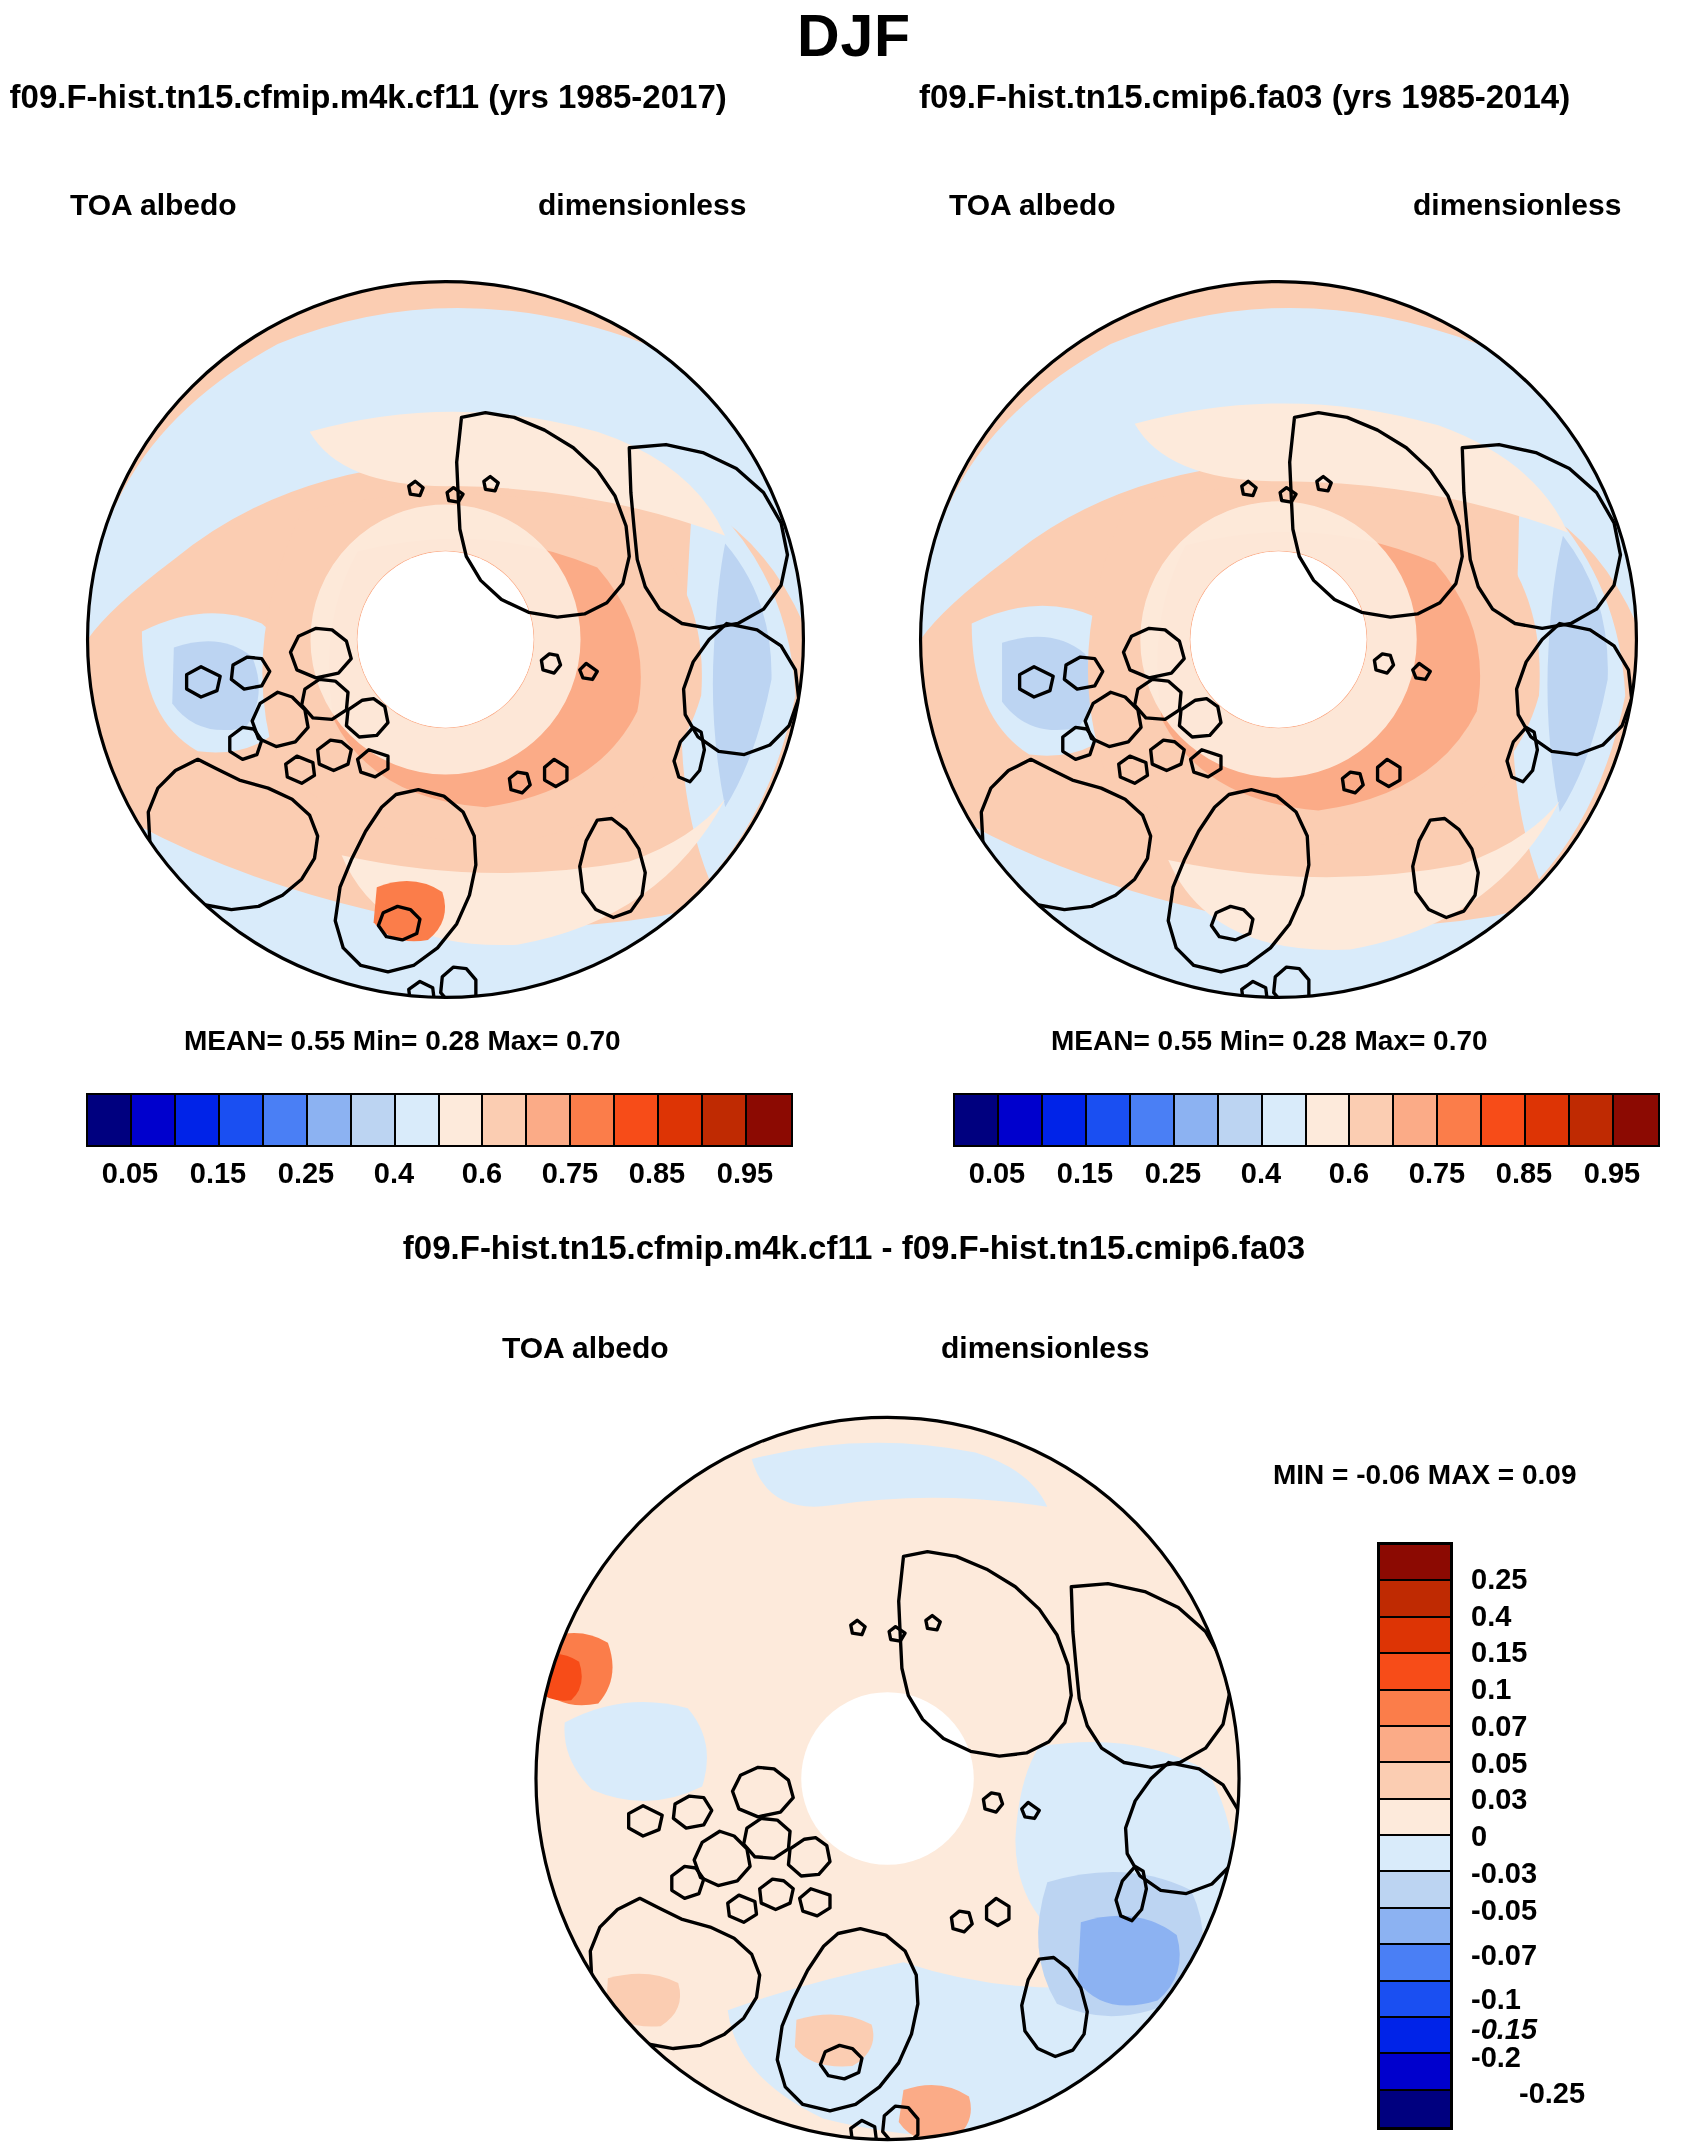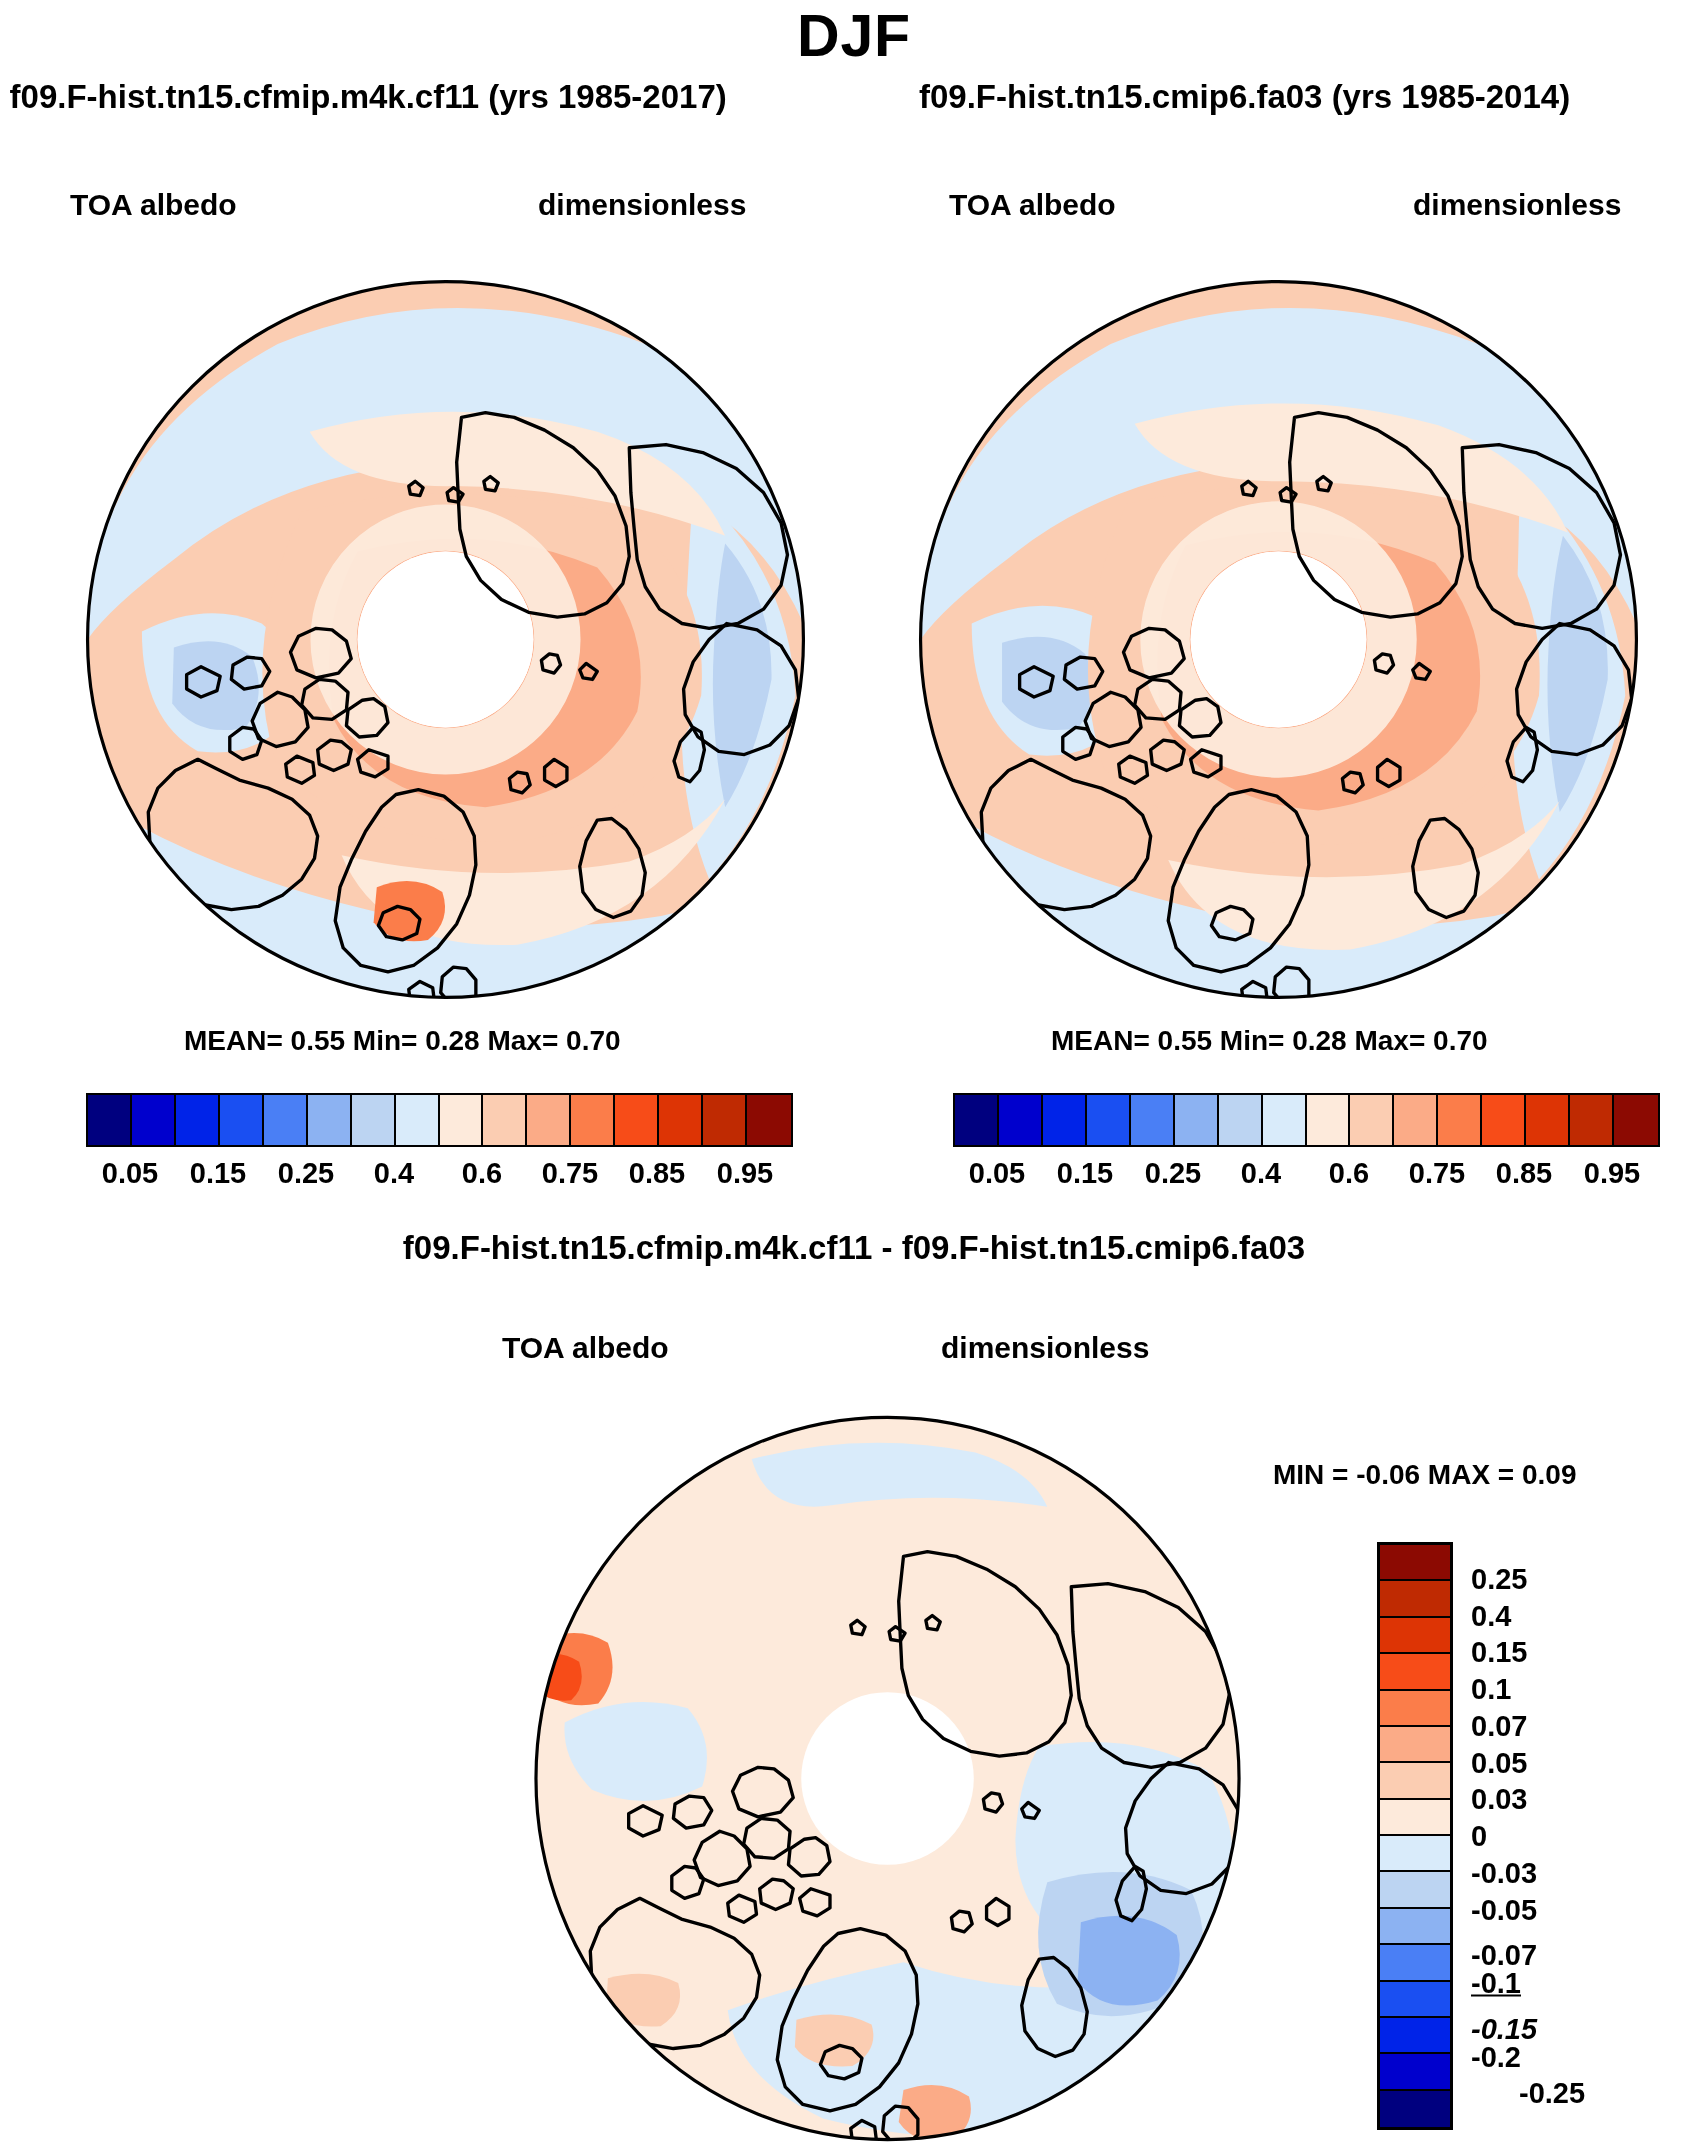--- a/index.html
+++ b/index.html
@@ -302,18 +302,18 @@
     <span style="top: 74px;">0.4</span>
     <span style="top: 110px;">0.15</span>
     <span style="top: 147px;">0.1</span>
     <span style="top: 184px;">0.07</span>
     <span style="top: 221px;">0.05</span>
     <span style="top: 257px;">0.03</span>
     <span style="top: 294px;">0</span>
     <span style="top: 331px;">-0.03</span>
     <span style="top: 368px;">-0.05</span>
     <span style="top: 404px; margin-top: 9px;">-0.07</span>
-    <span style="top: 441px; text-decoration: underline;">-0.1</span>
+    <span style="top: 457px;">-0.1</span>
     <span style="top: 487px; font-style: italic;">-0.15</span>
     <span style="top: 515px;">-0.2</span>
     <span style="top: 551px; margin-left: 48px;">-0.25</span>
   </div>
 
 
 </body></html>

